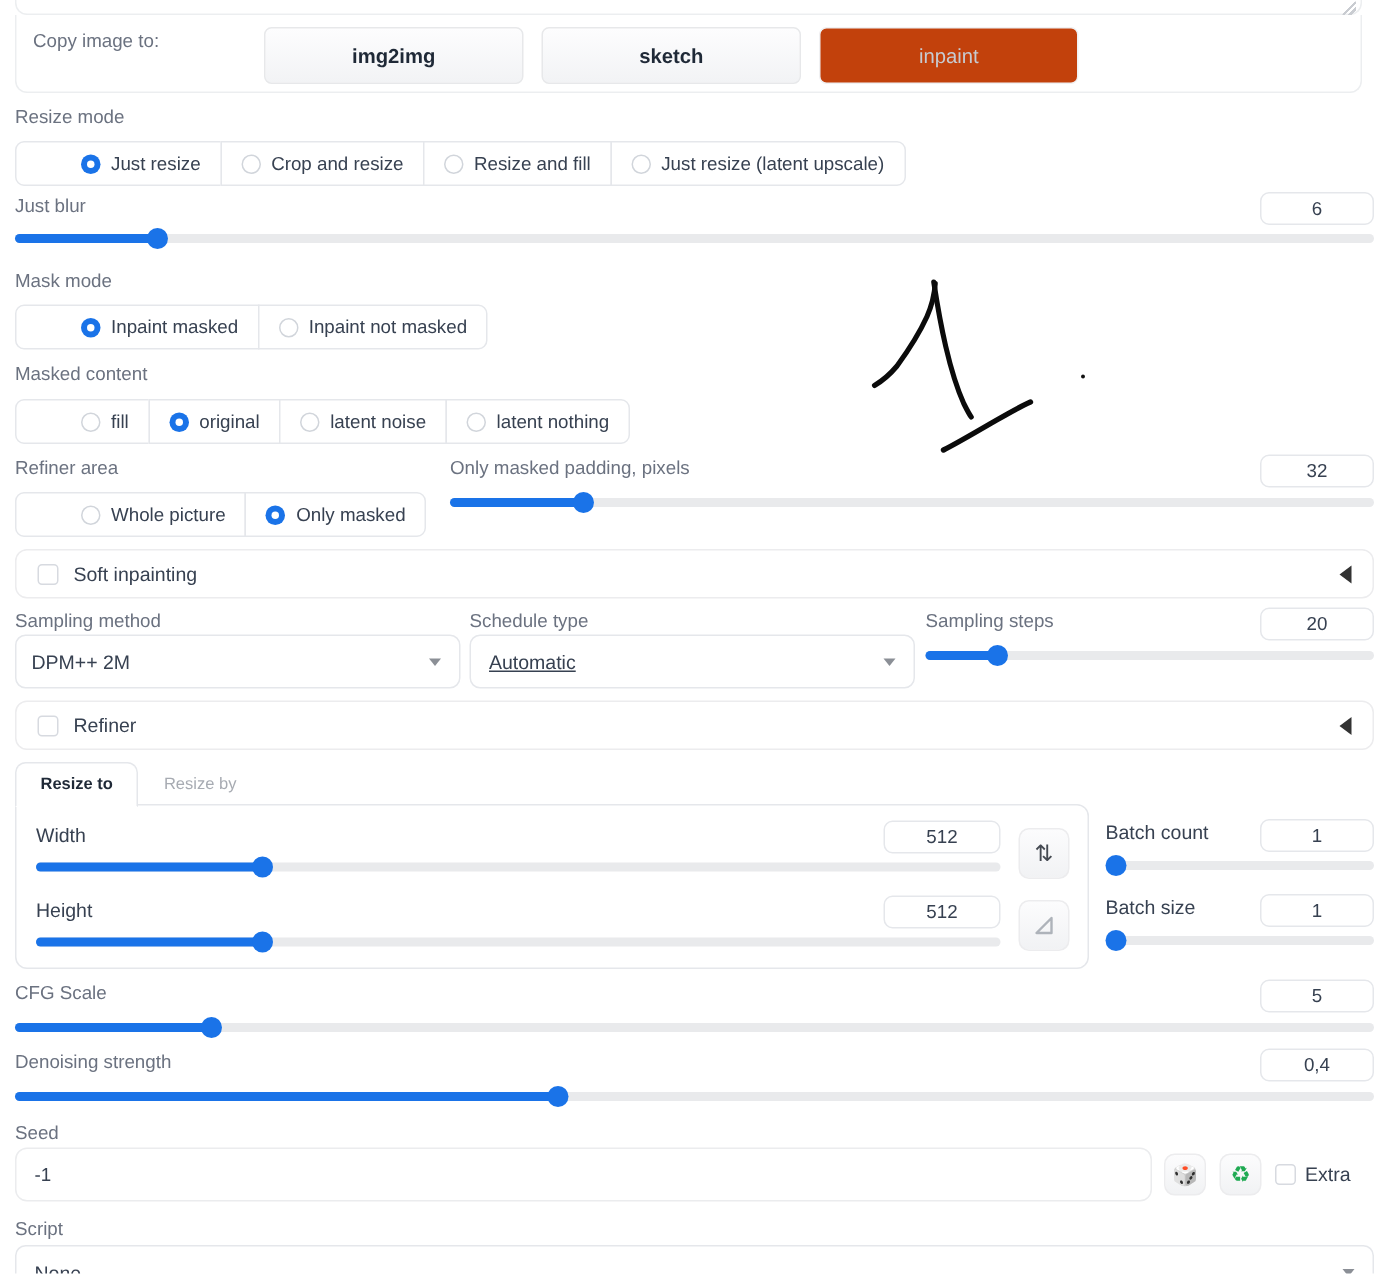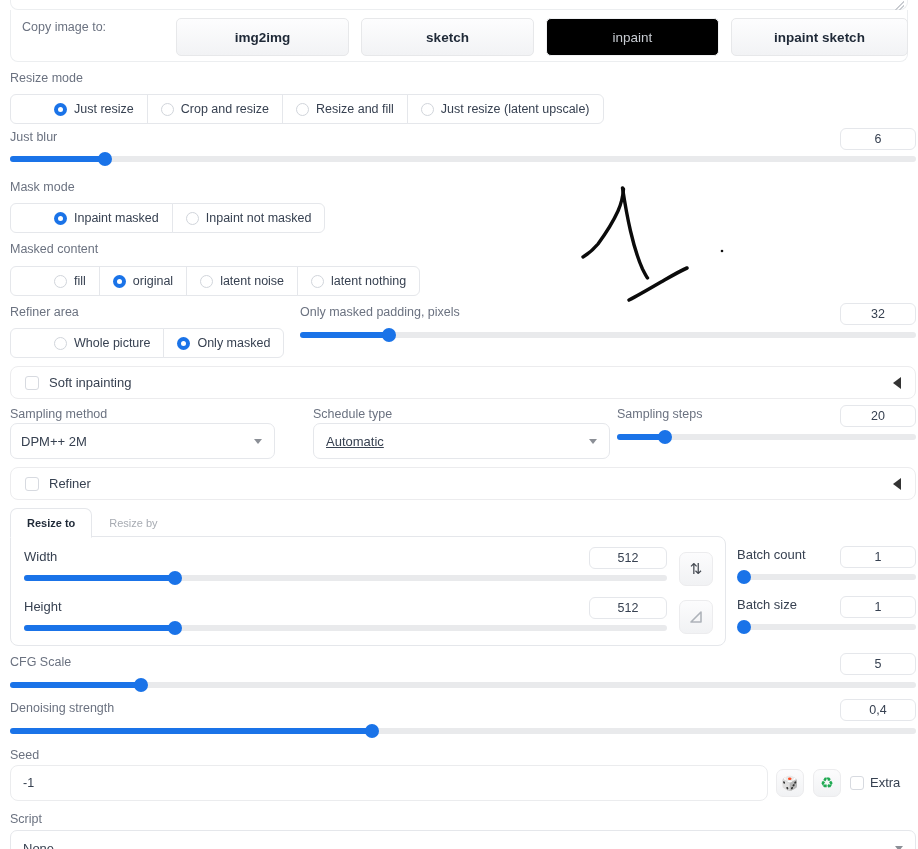--- a/index.html
+++ b/index.html
@@ -45,21 +45,21 @@
   
   .cbx { width: 14px; height: 14px; border: 1px solid #d7dae0; border-radius: 3px; background: #fff; flex: none; }
 
   
   .copy-btn {
     border: 1px solid #e7e8ea; border-radius: 5px;
     background: linear-gradient(#fdfdfe, #f2f3f5);
     height: 38px; display: flex; align-items: center; justify-content: center;
     font-size: 13.5px; font-weight: bold; color: #1f2937;
   }
-  .copy-btn.disabled { color: #c7cbd1; background: #000000; border-color: #f0f1f3; font-weight: normal; }
+  .copy-btn.disabled { color: #c7cbd1; background: #c2410c; border-color: #f0f1f3; font-weight: normal; }
 
   
   .dd {
     border: 1px solid #e5e7eb; border-radius: 7px; background: #fff;
     height: 36px; display: flex; align-items: center; padding: 0 12px;
     font-size: 13px; color: #374151; position: relative;
   }
   .caret { position: absolute; right: 12px; width: 0; height: 0;
     border-left: 4.5px solid transparent; border-right: 4.5px solid transparent;
     border-top: 5.5px solid #8b8f96; }
@@ -107,23 +107,20 @@
 
   <div class="copy-btn" style="position:absolute;left:176px;top:18px;width:173px;">
     <span>img2img</span>
   </div>
   <div class="copy-btn" style="position:absolute;left:361px;top:18px;width:173px;">
     <span>sketch</span>
   </div>
   <div class="copy-btn disabled" style="position:absolute;left:546px;top:18px;width:173px;">
     <span>inpaint</span>
   </div>
-  <div class="copy-btn" style="position:absolute;left:731px;top:18px;width:177px;">
-    <span>inpaint sketch</span>
-  </div>
 
   <div class="lbl" style="position:absolute;left:10px;top:71px;">Resize mode</div>
   <div class="radio-group" style="position:absolute;left:10px;top:94px;">
     <div class="radio-item">
       <span class="rdo on"></span>
       <span>Just resize</span>
     </div>
     <div class="radio-item">
       <span class="rdo"></span>
       <span>Crop and resize</span>
@@ -198,21 +195,21 @@
     <div class="thumb" style="left:14.5%;"></div>
   </div>
 
   <div class="acc" style="position:absolute;left:10px;top:366px;width:906px;">
     <span class="cbx"></span>
     <span class="lbl-dark" style="margin-left:10px;">Soft inpainting</span>
     <span class="acc-arrow"></span>
   </div>
 
   <div class="lbl" style="position:absolute;left:10px;top:407px;">Sampling method</div>
-  <div class="dd" style="position:absolute;left:10px;top:423px;width:265px;padding-left:10px;">
+  <div class="dd" style="position:absolute;left:10px;top:423px;width:297px;padding-left:10px;">
     <span>DPM++ 2M</span>
     <span class="caret"></span>
   </div>
 
   <div class="lbl" style="position:absolute;left:313px;top:407px;">Schedule type</div>
   <div class="dd" style="position:absolute;left:313px;top:423px;width:297px;text-decoration:underline;">
     <span>Automatic</span>
     <span class="caret"></span>
   </div>
 

